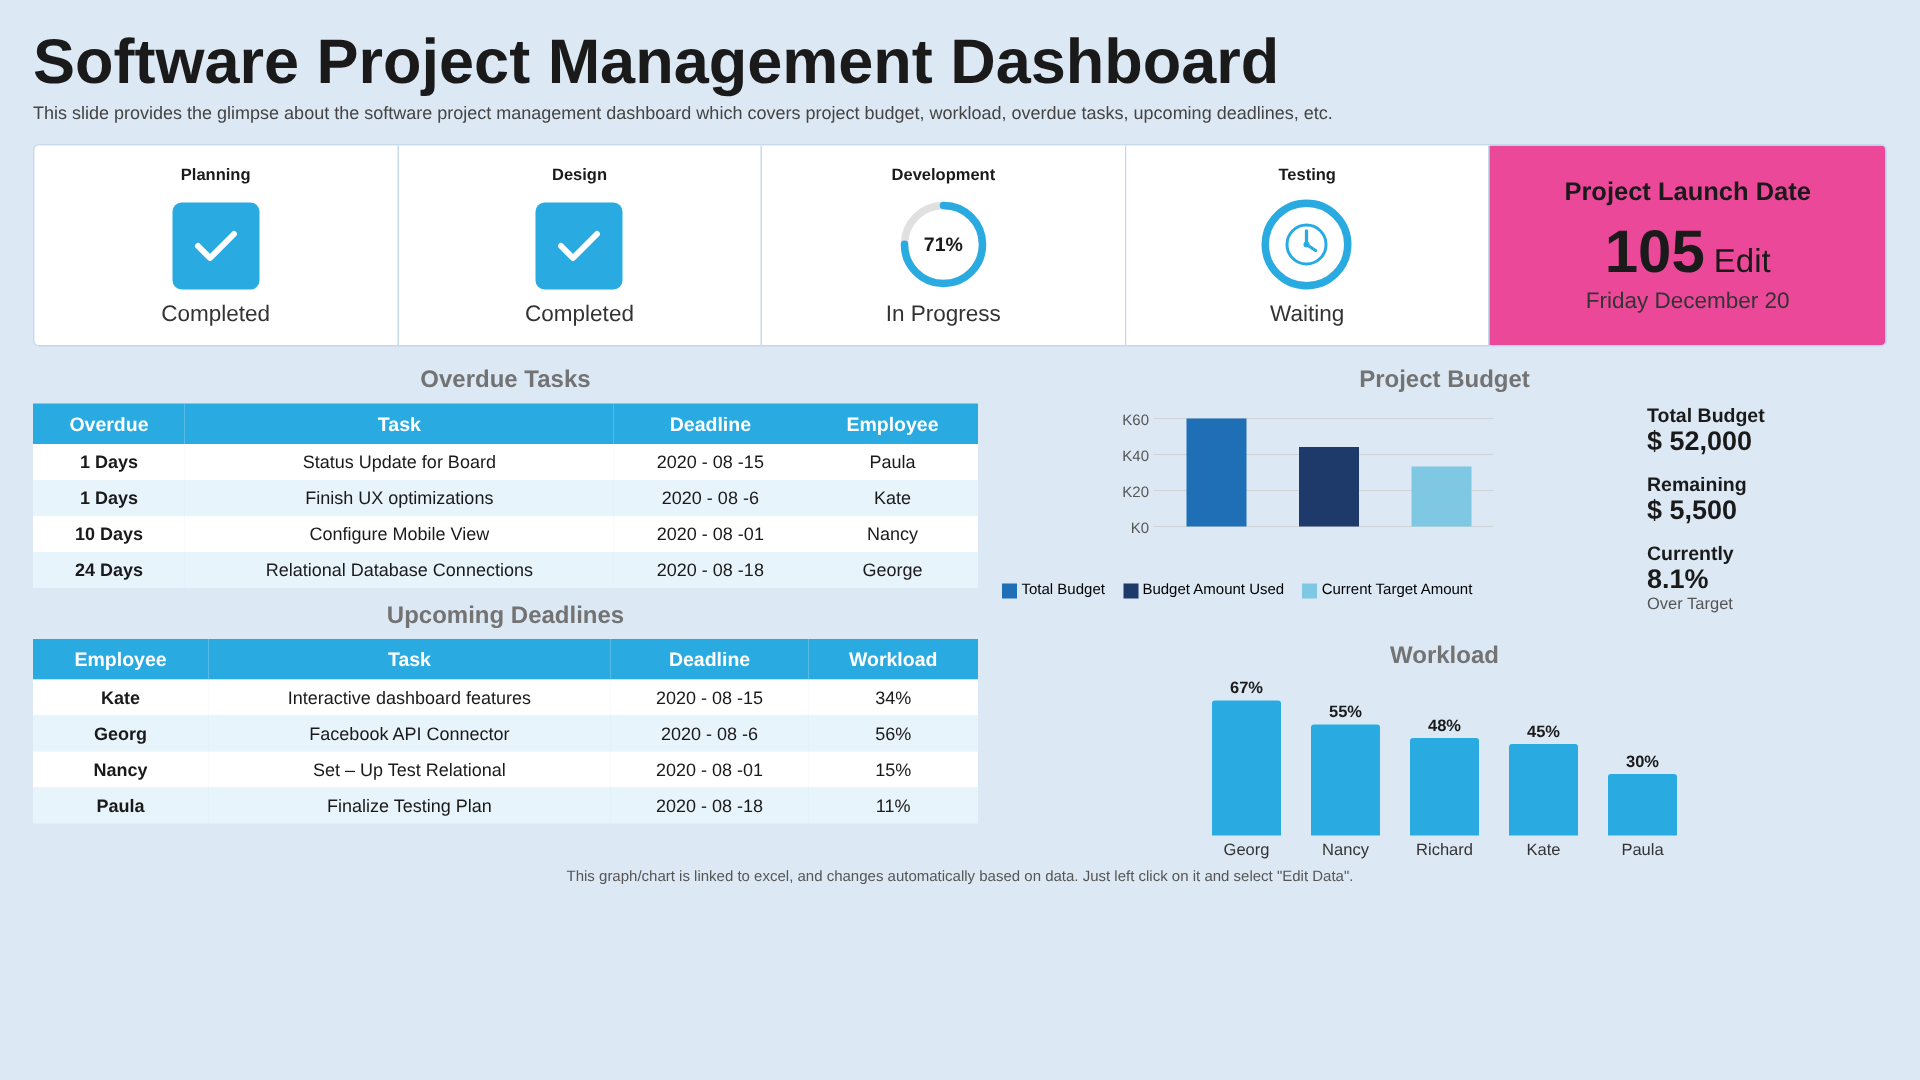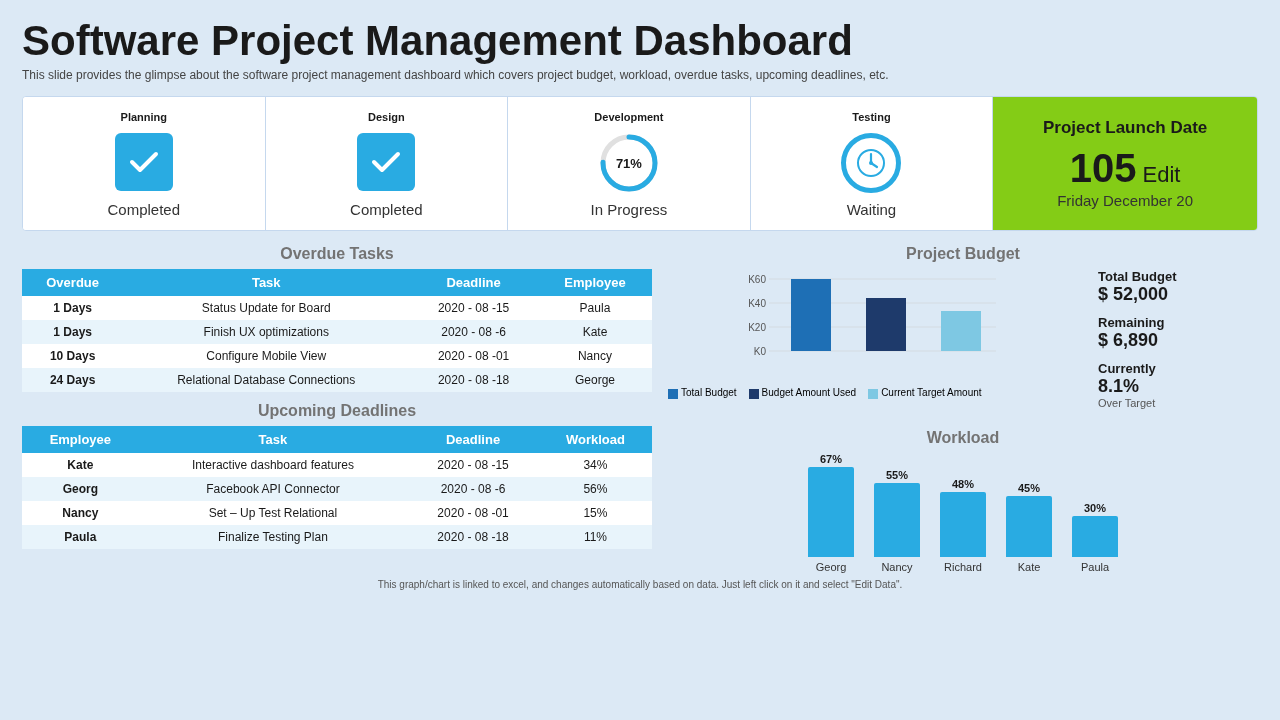--- a/index.html
+++ b/index.html
@@ -47,21 +47,21 @@
     .status-card .card-title {
       font-size: 11px;
       font-weight: 700;
       color: #1a1a1a;
       margin-bottom: 10px;
     }
     .status-card .card-icon {
       width: 60px;
       height: 60px;
       display: flex;
-      align-items: flex-start;
+      align-items: flex-end;
       justify-content: center;
       margin-bottom: 8px;
     }
     .checkmark-box {
       width: 58px;
       height: 58px;
       background: #29abe2;
       border-radius: 6px;
       display: flex;
       align-items: center;
@@ -104,21 +104,21 @@
     .clock-circle svg { width: 30px; height: 30px; }
 
     
     .launch-card {
       flex: 1.1;
       display: flex;
       flex-direction: column;
       align-items: center;
       justify-content: center;
       padding: 14px 10px;
-      background: #84cc16;
+      background: #ec4899;
     }
     .launch-card .card-title {
       font-size: 17px;
       font-weight: 700;
       color: #1a1a1a;
       margin-bottom: 10px;
     }
     .launch-days {
       font-size: 40px;
       font-weight: 700;
@@ -393,21 +393,21 @@
             <span><span class="legend-dot" style="background:#7ec8e3;"></span><span>Current Target Amount</span></span>
           </div>
         </div>
         <div class="budget-info">
           <div class="budget-info-row">
             <div class="bi-label">Total Budget</div>
             <div class="bi-value">$ 52,000</div>
           </div>
           <div class="budget-info-row">
             <div class="bi-label">Remaining</div>
-            <div class="bi-value">$ 6,890</div>
+            <div class="bi-value">$ 5,500</div>
           </div>
           <div class="budget-info-row">
             <div class="bi-label">Currently</div>
             <div class="bi-value">8.1%</div>
             <div class="bi-sub">Over Target</div>
           </div>
         </div>
       </div>
     </div>
 

